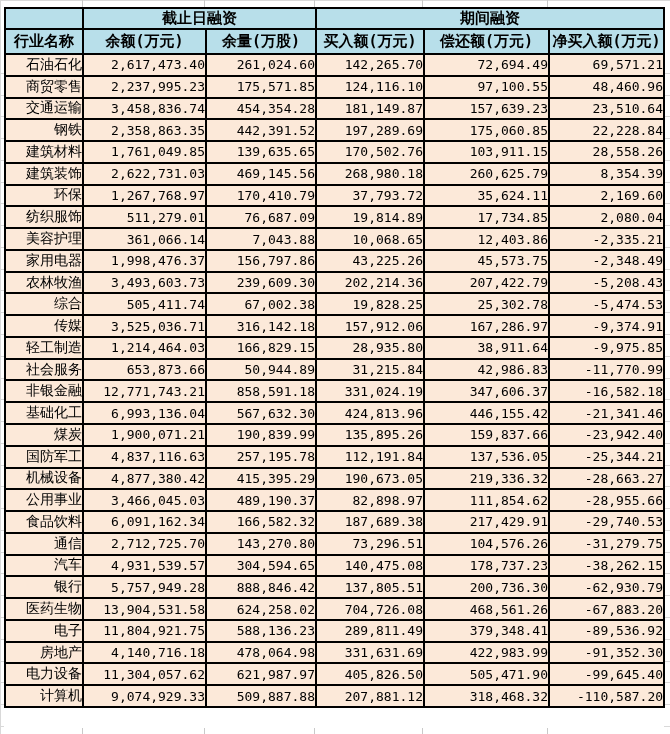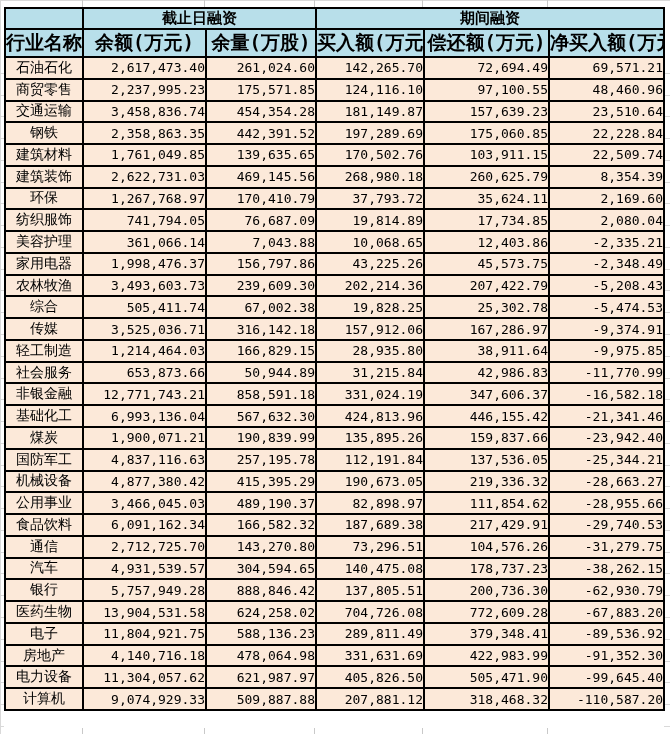--- a/index.html
+++ b/index.html
@@ -54,25 +54,25 @@
   tr.group-row { height: 20px; }
   tr.col-row { height: 25px; }
   tbody tr { height: 21.77px; }
 
   th {
     background: #b8dfea;
     font-weight: bold;
     text-align: center;
   }
   tr.group-row th { font-size: 15px; }
-  tr.col-row th { font-size: 19px; }
+  tr.col-row th { font-size: 15px; }
 
   td { background: #fce9d9; font-size: 13px; }
   td.industry {
-    text-align: center;
+    text-align: right;
     padding-left: 3px;
     font-size: 14px;
   }
   td.num {
     text-align: right;
     padding-right: 5px;
   }
 
   col.c-industry { width: 78px; }
   col.c-balance  { width: 123px; }
@@ -157,41 +157,41 @@
     <td class="num">197,289.69</td>
     <td class="num">175,060.85</td>
     <td class="num">22,228.84</td>
   </tr>
         <tr>
     <td class="industry">建筑材料</td>
     <td class="num">1,761,049.85</td>
     <td class="num">139,635.65</td>
     <td class="num">170,502.76</td>
     <td class="num">103,911.15</td>
-    <td class="num">22,509.74</td>
+    <td class="num">28,558.26</td>
   </tr>
         <tr>
     <td class="industry">建筑装饰</td>
     <td class="num">2,622,731.03</td>
     <td class="num">469,145.56</td>
     <td class="num">268,980.18</td>
     <td class="num">260,625.79</td>
     <td class="num">8,354.39</td>
   </tr>
         <tr>
     <td class="industry">环保</td>
     <td class="num">1,267,768.97</td>
     <td class="num">170,410.79</td>
     <td class="num">37,793.72</td>
     <td class="num">35,624.11</td>
     <td class="num">2,169.60</td>
   </tr>
         <tr>
     <td class="industry">纺织服饰</td>
-    <td class="num">741,794.05</td>
+    <td class="num">511,279.01</td>
     <td class="num">76,687.09</td>
     <td class="num">19,814.89</td>
     <td class="num">17,734.85</td>
     <td class="num">2,080.04</td>
   </tr>
         <tr>
     <td class="industry">美容护理</td>
     <td class="num">361,066.14</td>
     <td class="num">7,043.88</td>
     <td class="num">10,068.65</td>
@@ -324,21 +324,21 @@
     <td class="num">888,846.42</td>
     <td class="num">137,805.51</td>
     <td class="num">200,736.30</td>
     <td class="num">-62,930.79</td>
   </tr>
         <tr>
     <td class="industry">医药生物</td>
     <td class="num">13,904,531.58</td>
     <td class="num">624,258.02</td>
     <td class="num">704,726.08</td>
-    <td class="num">772,609.28</td>
+    <td class="num">468,561.26</td>
     <td class="num">-67,883.20</td>
   </tr>
         <tr>
     <td class="industry">电子</td>
     <td class="num">11,804,921.75</td>
     <td class="num">588,136.23</td>
     <td class="num">289,811.49</td>
     <td class="num">379,348.41</td>
     <td class="num">-89,536.92</td>
   </tr>

